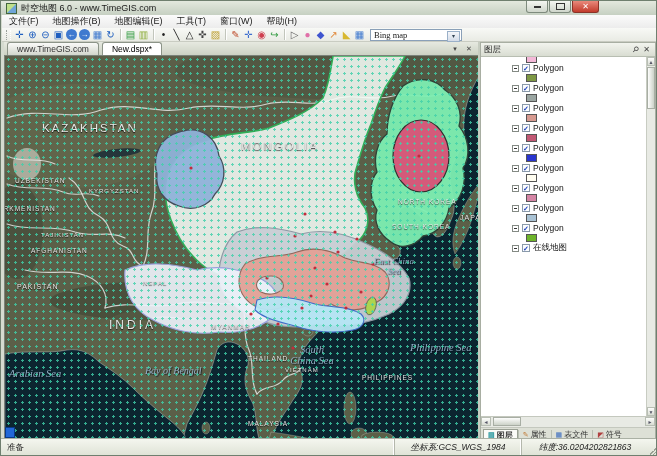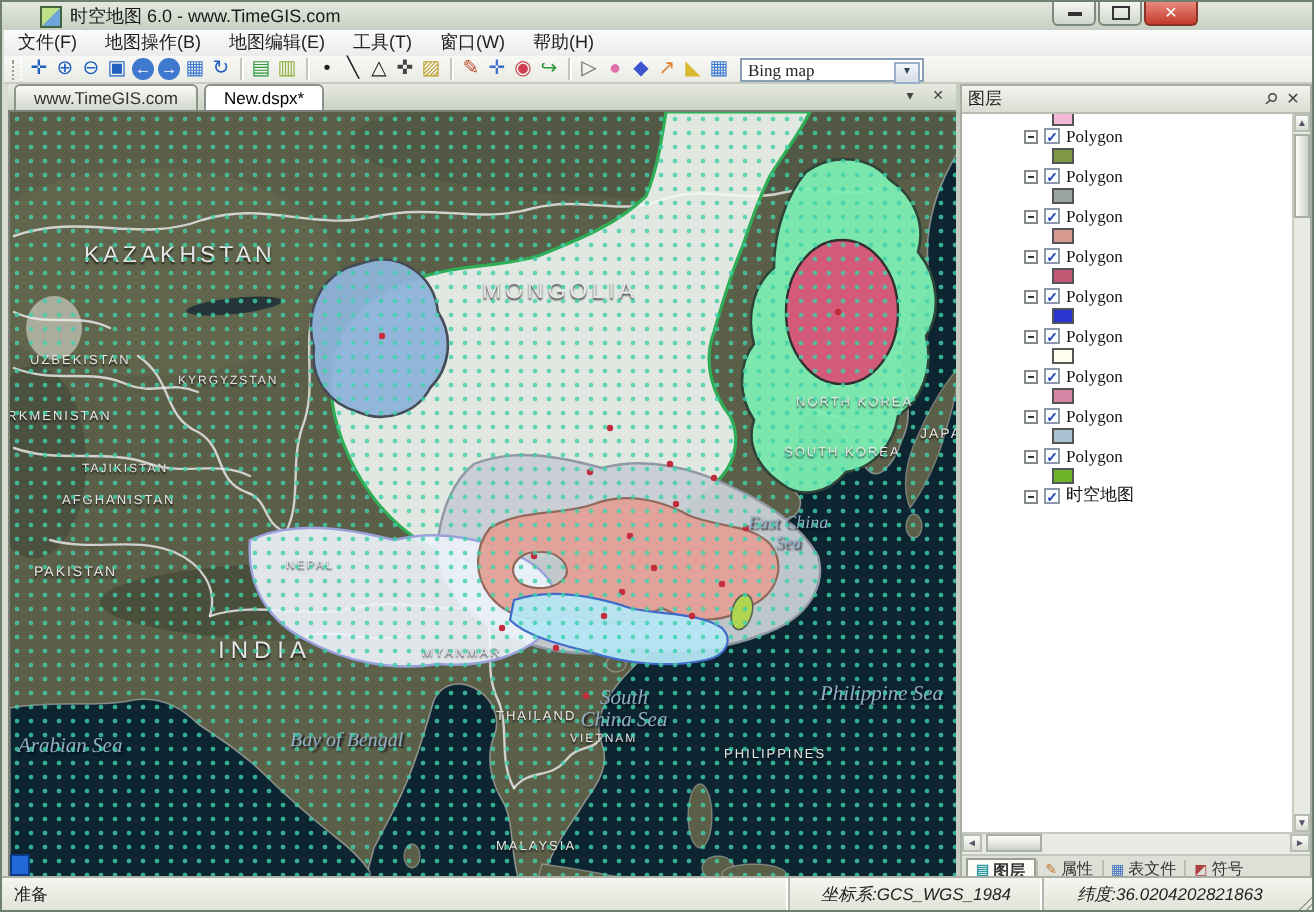--- a/index.html
+++ b/index.html
@@ -1,20 +1,20 @@
 <!DOCTYPE html>
 <html><head>
 <meta charset="utf-8">
 <style>
   html,body{margin:0;padding:0;background:#9aa89a;}
   .win{position:relative;width:657px;height:456px;font-family:"Liberation Sans",sans-serif;
        background:#d5dbd0;border:1px solid #6f7f6f;box-sizing:border-box;overflow:hidden;}
   
   .titlebar{position:absolute;left:0;top:0;width:100%;height:14px;
-    background:linear-gradient(#e3e8de,#c6d0c2);display:flex;align-items:center;padding-left:19px;box-sizing:border-box;}
+    background:linear-gradient(#e3e8de,#c6d0c2);display:flex;align-items:center;padding-left:5px;box-sizing:border-box;}
   .appicon{width:9px;height:9px;margin-right:4px;border:1px solid #44663f;
     background:linear-gradient(135deg,#bfe08a 0 49%,#6fa5d8 51% 100%);}
   .apptitle{font-size:9px;color:#1a1a1a;white-space:nowrap;}
   .winbtns{position:absolute;left:524px;top:0;display:flex;}
   .wbtn{height:12px;border:1px solid #7d8a7d;border-top:none;border-radius:0 0 3px 3px;
     background:linear-gradient(#f4f6f2,#cfd6cb);display:flex;align-items:center;justify-content:center;
     box-sizing:border-box;margin-left:1px;}
   .wbtn.min{width:22px;} .wbtn.max{width:22px;} 
   .wbtn.close{width:27px;background:linear-gradient(#e9897b,#c23b2c);border-color:#8a3328;color:#fff;}
   .minbar{width:7px;height:2px;background:#333;}
@@ -52,21 +52,21 @@
     background-image:radial-gradient(circle,rgba(64,208,170,0.80) 0 1px,transparent 1.35px);background-size:7px 7px;}
   .mlabel{position:absolute;pointer-events:none;color:#e6e6e6;white-space:nowrap;
     text-shadow:0 1px 1px rgba(0,0,0,.75);letter-spacing:1px;}
   .sealabel{position:absolute;pointer-events:none;color:#92aec4;font-style:italic;
     font-family:"Liberation Serif",serif;text-shadow:1px 1px 1px rgba(0,8,16,.85);}
   .ovbtn{position:absolute;left:0px;bottom:1px;width:10px;height:11px;background:#2268d8;border:1px solid #0a3a88;
     box-sizing:border-box;cursor:pointer;}
   
   .splitter{position:absolute;left:477px;top:41px;width:2px;height:396px;background:#c6ccc0;cursor:ew-resize;}
   .panel{position:absolute;left:479px;top:41px;width:176px;height:396px;background:#eef0ea;border:1px solid #a8aea2;
-    box-sizing:border-box;font-family:Liberation Serif, serif;}
+    box-sizing:border-box;}
   .phead{height:14px;background:linear-gradient(#f2f4ee,#d9ddd2);border-bottom:1px solid #b8beb2;
     display:flex;align-items:center;padding:0 3px;box-sizing:border-box;}
   .phead .ptitle{font-size:8.5px;color:#222;flex:1;}
   .pico{font-size:8px;color:#444;width:11px;height:11px;line-height:11px;text-align:center;cursor:pointer;}
   .pico.pin{transform:rotate(45deg);}
   .tree{position:relative;height:359px;background:#fff;overflow:hidden;border-bottom:1px solid #c4c8be;}
   .treeinner{position:absolute;left:15px;top:0;right:9px;}
   .trow{height:10px;display:flex;align-items:center;position:relative;}
   .texp{width:7px;height:7px;border:1px solid #848a84;background:#fff;margin-left:16px;position:relative;box-sizing:border-box;}
   .texp::after{content:"";position:absolute;left:1px;top:2px;width:3px;height:1px;background:#333;}
@@ -376,21 +376,21 @@
           <span class="tchk">✓</span>
           <span class="tlbl">Polygon</span>
         </div>
         <div class="trow">
             <span class="tsw" style="background: rgb(110, 180, 43);"></span>
           </div>
 
         <div class="trow">
           <span class="texp"></span>
           <span class="tchk">✓</span>
-          <span class="tlbl">时空地图</span>
+          <span class="tlbl">在线地图</span>
         </div>
       </div>
       <div class="vscroll">
         <div class="vs-arrow">▲</div>
         <div class="vs-thumb"></div>
         <div class="vs-arrow vs-down">▼</div>
       </div>
     </div>
     <div class="hscroll">
       <div class="hs-arrow" style="left:0;">◄</div>

